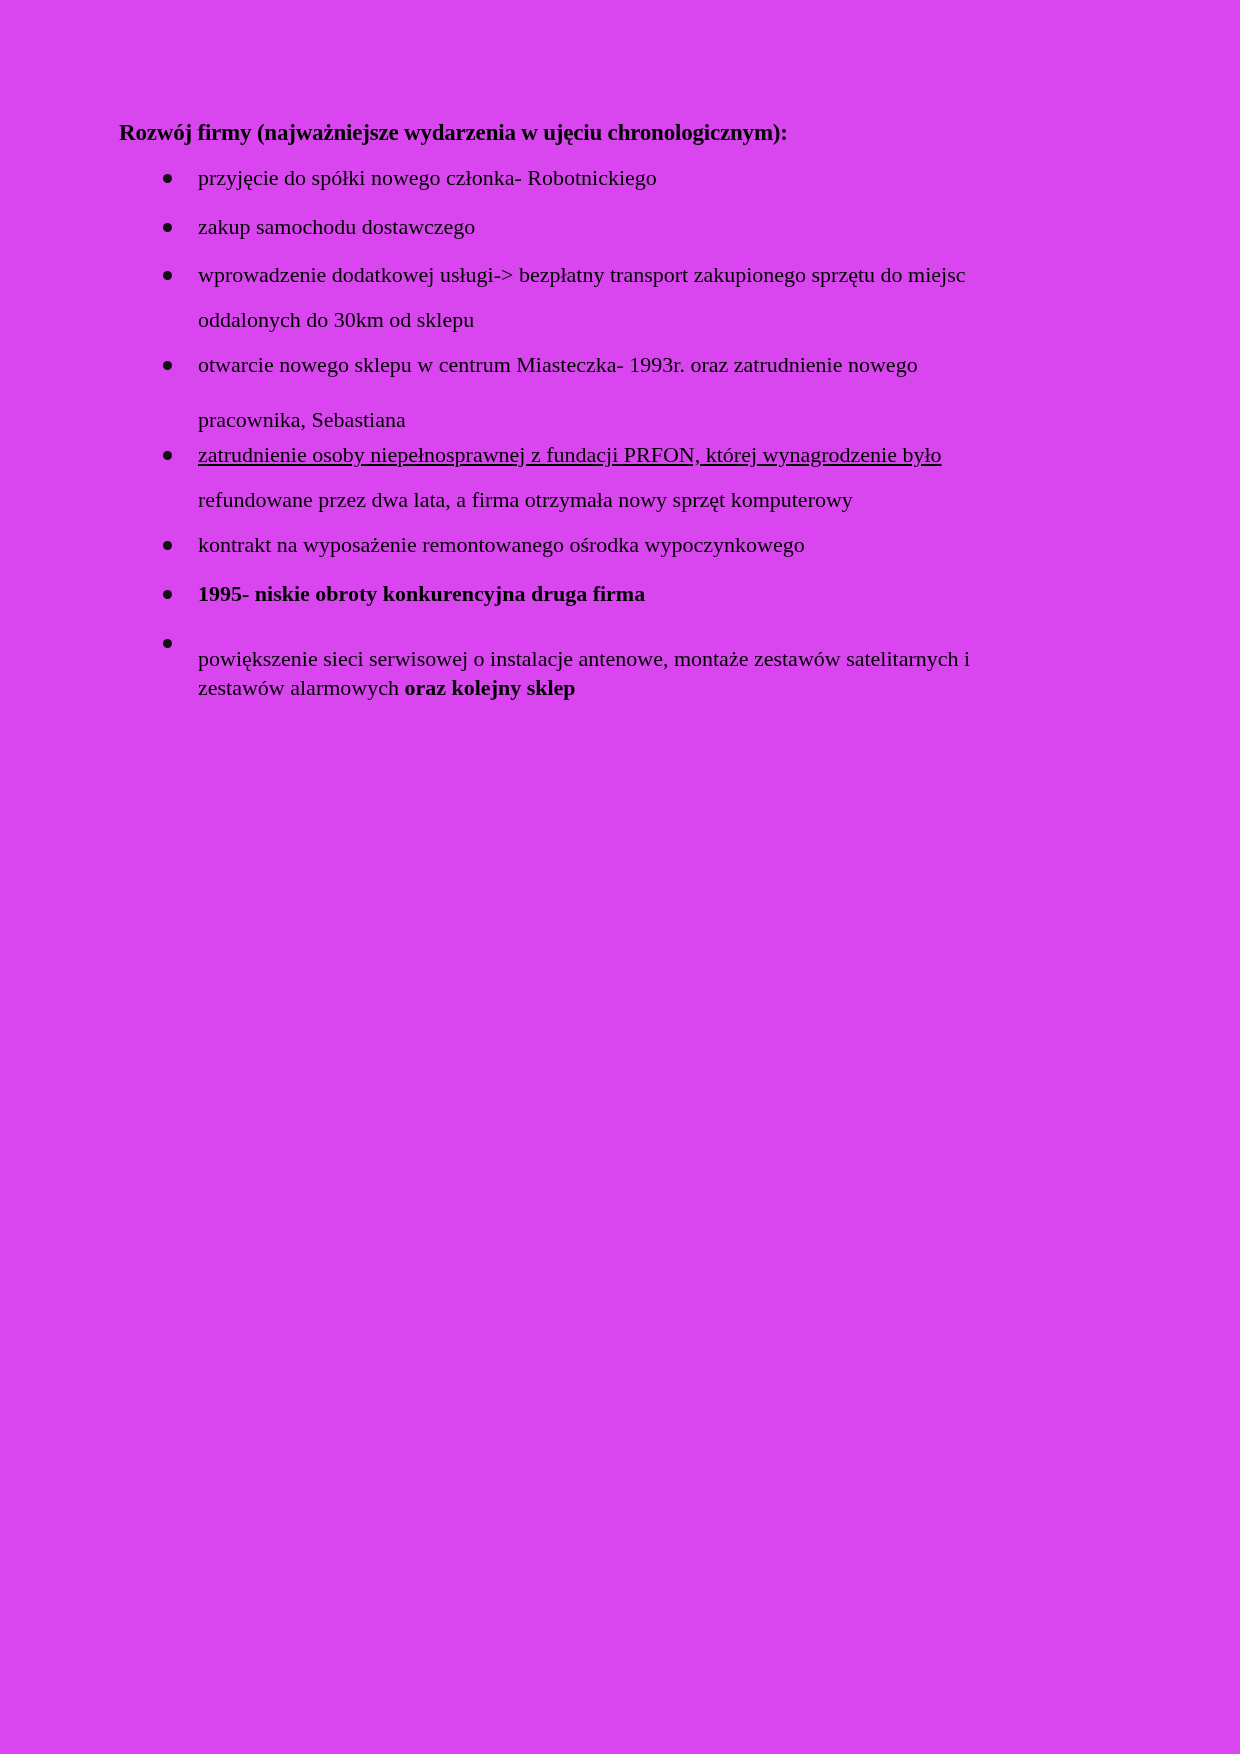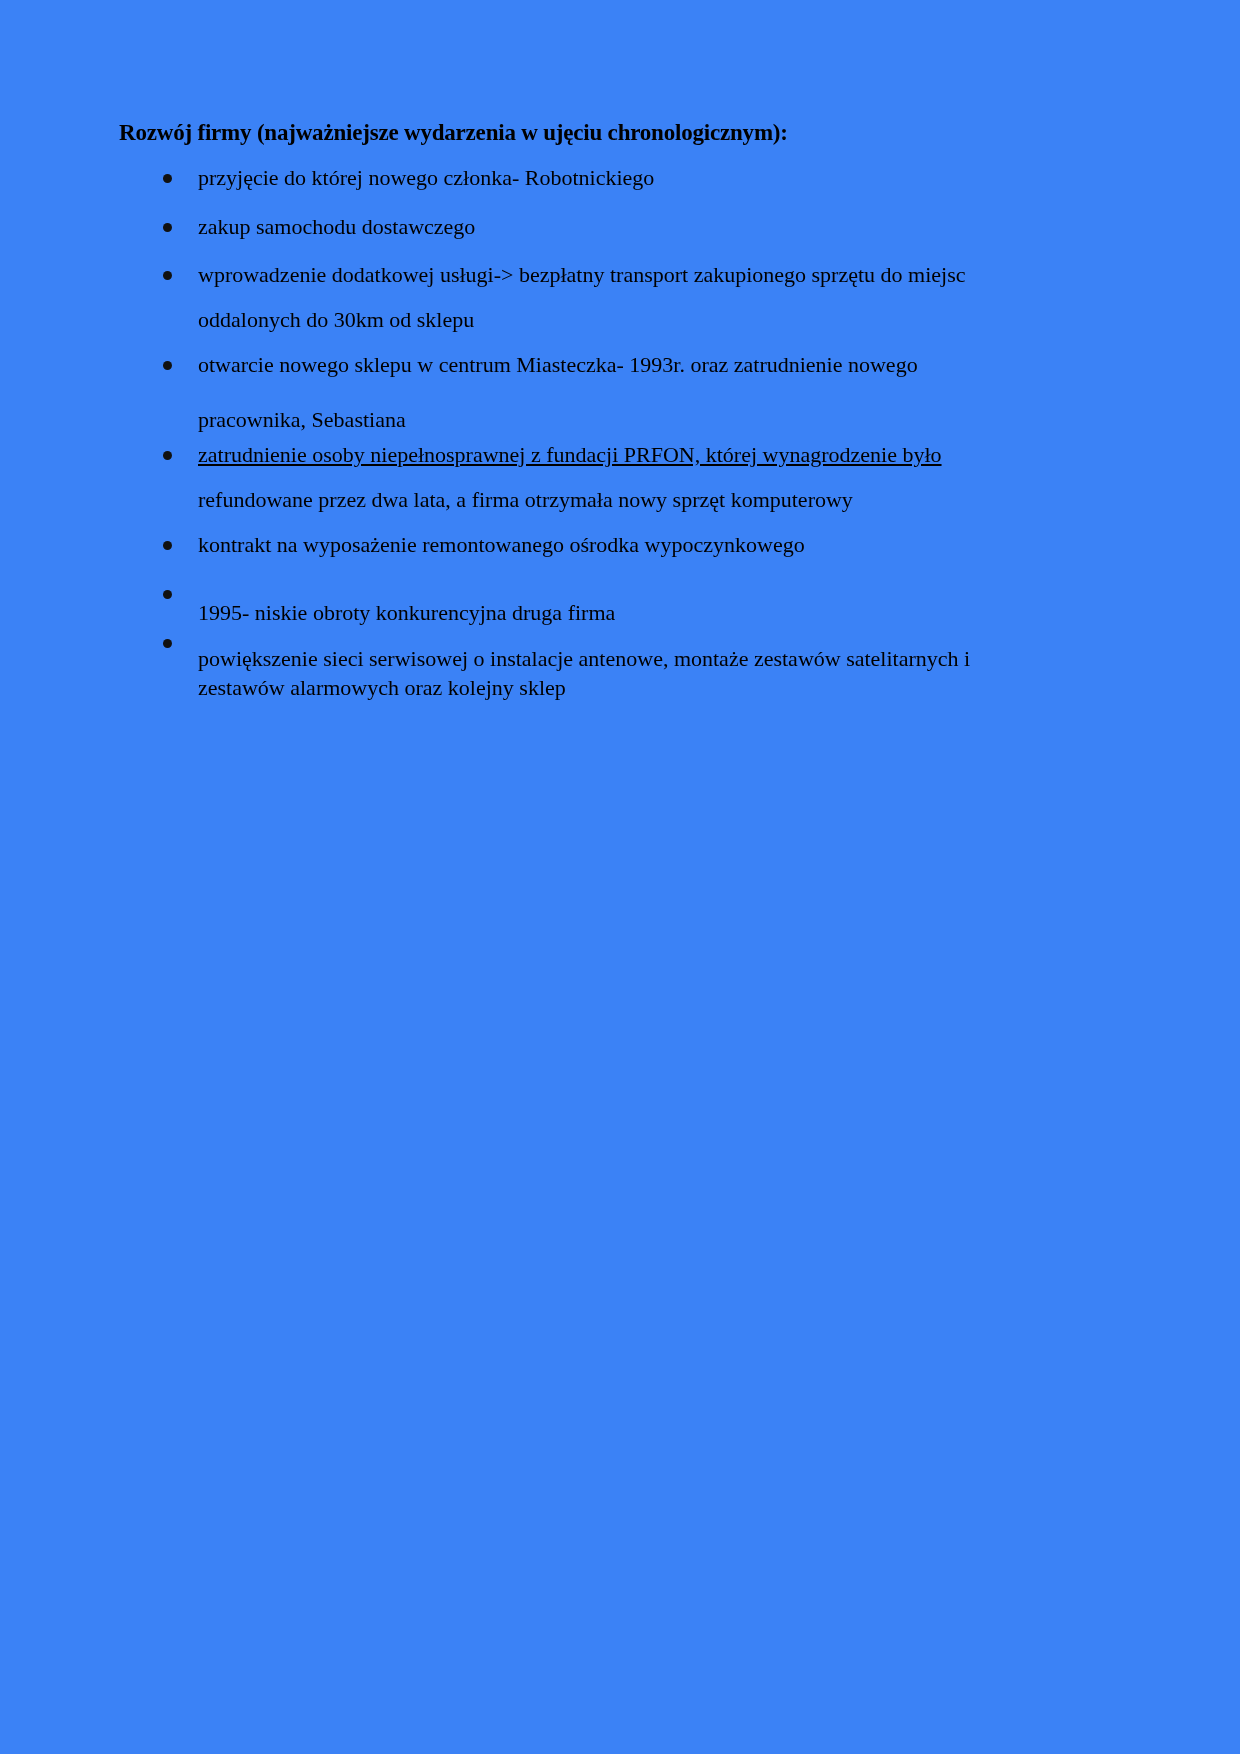--- a/index.html
+++ b/index.html
@@ -13,21 +13,21 @@
       position: relative;
       overflow: hidden;
       font-family: "Liberation Serif", "DejaVu Serif", serif;
       color: #000000;
     }
     .page {
       position: absolute;
       left: 0; top: 0;
       width: 1240px;
       height: 1754px;
-      background: #3b82f6;
+      background: #d946ef;
     }
     .heading {
       position: absolute;
       left: 119px;
       top: 117px;
       font-size: 23px;
       font-weight: bold;
       line-height: 32px;
       white-space: nowrap;
       letter-spacing: -0.2px;
@@ -53,34 +53,34 @@
       border-radius: 50%;
       background: #111111;
     }
     .line {
       position: absolute;
       left: 35px;
       font-size: 22px;
       line-height: 32px;
       white-space: nowrap;
     }
-    .bold { font-weight: normal; margin-top: 19px; }
+    .bold { font-weight: bold; }
   </style>
 </head>
 <body>
 
 <div class="page">
 
   <div class="heading">Rozwój firmy (najważniejsze wydarzenia w ujęciu chronologicznym):</div>
 
   <ul class="list">
 
     <li class="item" style="top:162px;">
       <span class="bullet" style="top:12px;"></span>
-      <span class="line" style="top:0;">przyjęcie do której nowego członka- Robotnickiego</span>
+      <span class="line" style="top:0;">przyjęcie do spółki nowego członka- Robotnickiego</span>
     </li>
 
     <li class="item" style="top:211px;">
       <span class="bullet" style="top:12px;"></span>
       <span class="line" style="top:0;text-align:right;">zakup  samochodu dostawczego</span>
     </li>
 
     <li class="item" style="top:259px;">
       <span class="bullet" style="top:12px;"></span>
       <span class="line" style="top:0;">wprowadzenie dodatkowej usługi-&gt; bezpłatny transport zakupionego sprzętu do miejsc</span>

